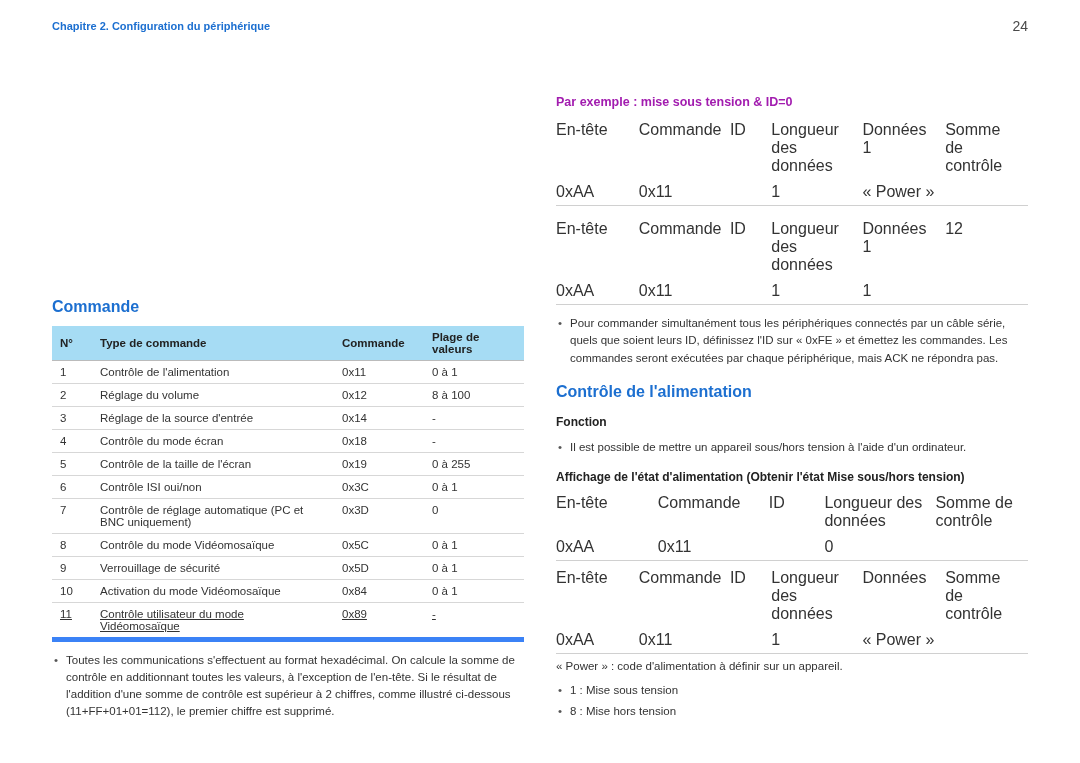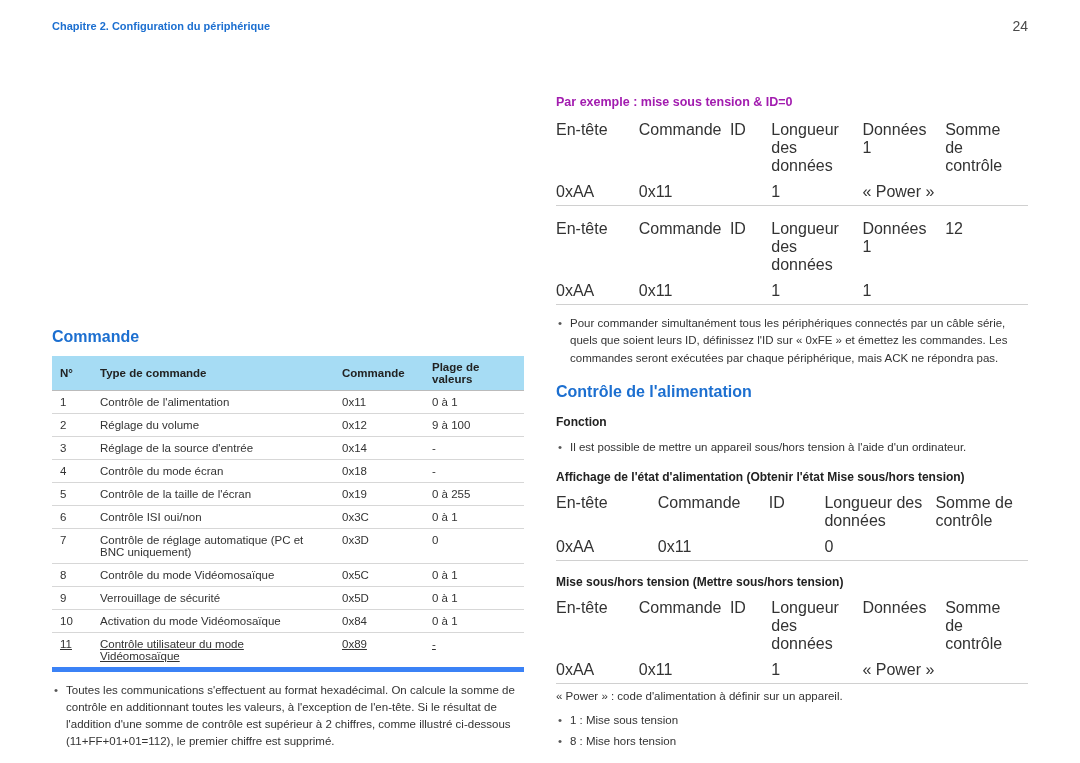--- a/index.html
+++ b/index.html
@@ -56,21 +56,21 @@
           <tr>
             <td>1</td>
             <td>Contrôle de l'alimentation</td>
             <td>0x11</td>
             <td>0 à 1</td>
           </tr>
           <tr>
             <td>2</td>
             <td>Réglage du volume</td>
             <td>0x12</td>
-            <td>9 à 100</td>
+            <td>8 à 100</td>
           </tr>
           <tr>
             <td>3</td>
             <td>Réglage de la source d'entrée</td>
             <td>0x14</td>
             <td>-</td>
           </tr>
           <tr>
             <td>4</td>
             <td>Contrôle du mode écran</td>
@@ -176,21 +176,20 @@
       <div class="head">ID</div>
       <div class="head">Longueur des données</div>
       <div class="head">Somme de contrôle</div>
       <div class="cell">0xAA</div>
       <div class="cell">0x11</div>
       <div class="cell"></div>
       <div class="cell">0</div>
       <div class="cell"></div>
     </div>
 
-    <div class="sub-black">Mise sous/hors tension (Mettre sous/hors tension)</div>
     <div class="mini-table grid6">
       <div class="head">En-tête</div>
       <div class="head">Commande</div>
       <div class="head">ID</div>
       <div class="head">Longueur des données</div>
       <div class="head">Données</div>
       <div class="head">Somme de contrôle</div>
       <div class="cell">0xAA</div>
       <div class="cell">0x11</div>
       <div class="cell"></div>

